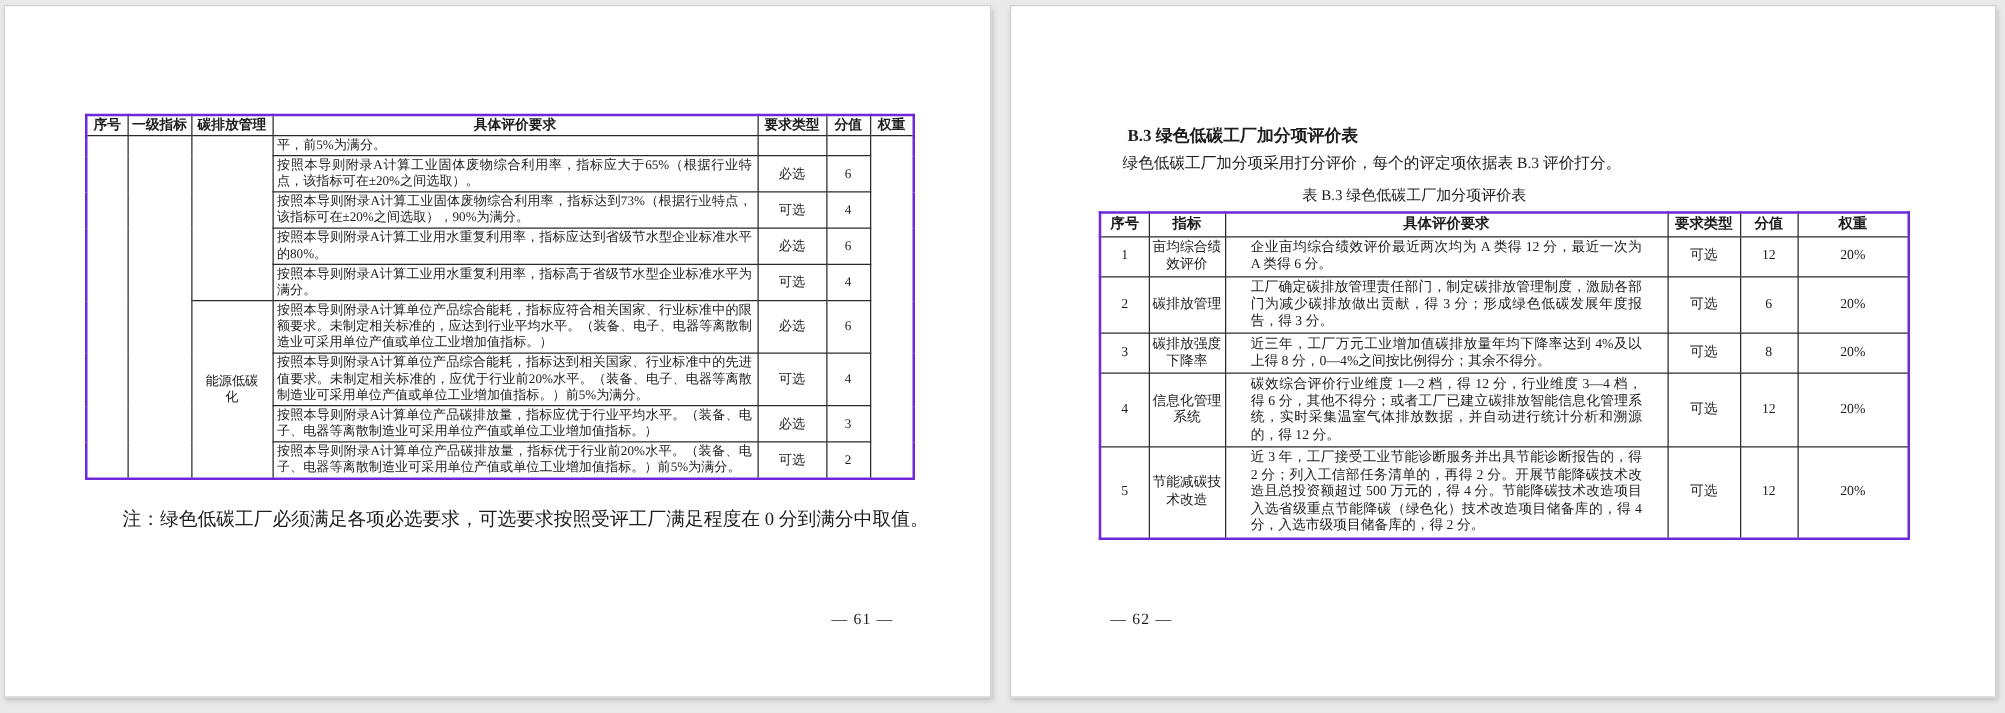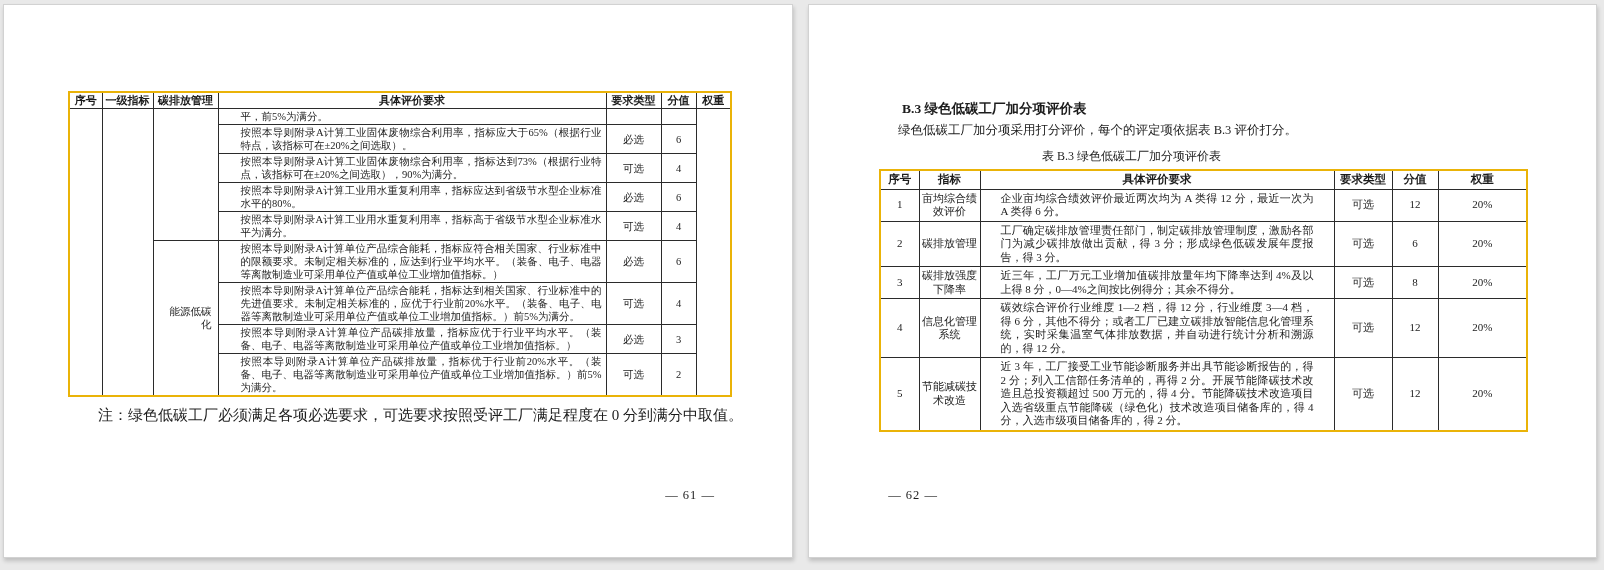--- a/index.html
+++ b/index.html
@@ -20,37 +20,37 @@
     box-sizing: border-box;
   }
   #page-61 { left: 3px;   width: 790px; }
   #page-62 { left: 808px; width: 789px; }
 
   .doc-table {
     position: absolute;
     border-collapse: collapse;
     table-layout: fixed;
     background: #fff;
-    border: 2px solid #eab308;
+    border: 2px solid #6d28d9;
   }
   .doc-table th, .doc-table td {
     border: 1px solid #2b2b2b;
     overflow: hidden;
     vertical-align: middle;
   }
   .doc-table th { font-weight: bold; text-align: center; }
   td.req { text-align: justify; }
   td.ctr { text-align: center; }
 
   
   .lt { left: 64px; top: 86px; width: 662px; font-size: 10.5px; line-height: 13px; }
   .lt th { font-size: 11px; padding: 1px 0; }
-  .lt td.req { padding: 1px 4px 1px 22px; }
+  .lt td.req { padding: 1px 4px 1px 3px; }
   .lt td.ctr { padding: 1px 2px; }
-  .lt td.lvl2 { padding: 16px 6px; text-align: right; }
+  .lt td.lvl2 { padding: 16px 6px; text-align: center; }
 
   .note { position: absolute; left: 94px; top: 401px; font-size: 15px; }
 
   .pagenum {
     position: absolute; top: 483px; width: 96px;
     text-align: center; font-size: 12.5px; letter-spacing: 1px;
   }
   .pn-left  { left: 638px; }
   .pn-right { left: 56px; }
 

